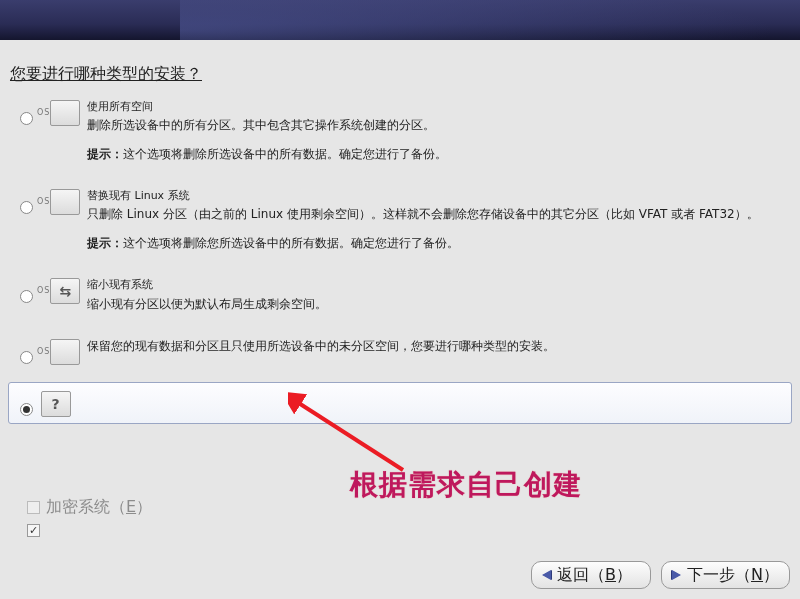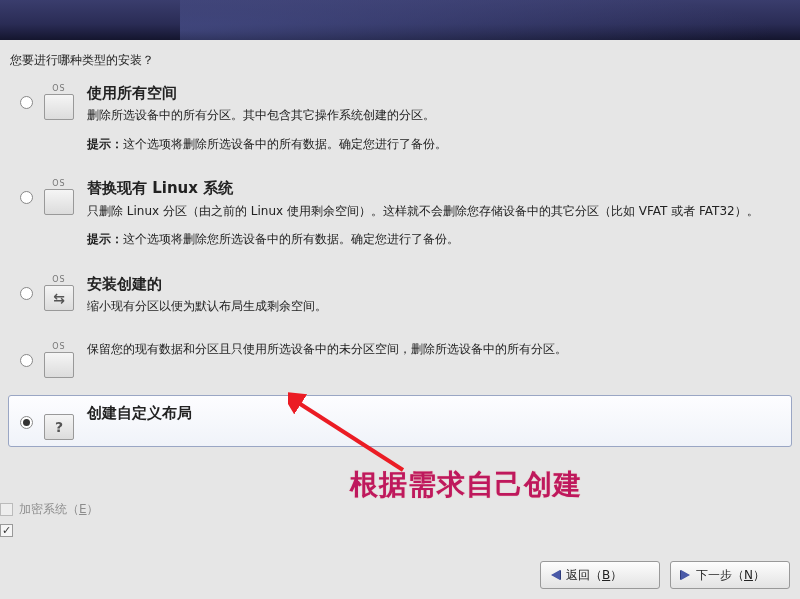--- a/index.html
+++ b/index.html
@@ -20,22 +20,23 @@
     overflow: hidden;
   }
   .header-band::after {
     content: "";
     position: absolute;
     left: 180px; top: -30px;
     width: 700px; height: 120px;
     background: radial-gradient(ellipse at left center, rgba(90,100,170,0.5) 0%, rgba(40,45,90,0) 60%);
   }
   .prompt {
-    padding: 12px 10px 6px 10px;
-    font-size: 12px;
+    padding: 24px 10px 6px 10px;
+    font-size: 16px;
+    text-decoration: underline;
   }
   .options {
     padding: 0 8px;
   }
   .opt {
     display: flex;
     align-items: flex-start;
     padding: 6px 6px;
     border: 1px solid transparent;
     border-radius: 3px;
@@ -62,21 +63,21 @@
     content: "";
     position: absolute;
     left: 2px; top: 2px;
     width: 7px; height: 7px;
     border-radius: 50%;
     background: #333;
   }
   .icon-col {
     width: 44px;
     display: flex;
-    flex-direction: column;
+    flex-direction: row;
     align-items: center;
     padding-top: 2px;
   }
   .os-label {
     font-size: 8px;
     color: #777;
     letter-spacing: 1px;
     margin-bottom: 1px;
   }
   .disk {
@@ -90,31 +91,31 @@
     font-size: 14px;
     color: #555;
     font-weight: bold;
   }
   .text-col {
     flex: 1;
     padding-left: 6px;
     line-height: 1.55;
   }
   .opt-title {
-    font-weight: bold;
-    font-size: 15px;
+    font-weight: normal;
+    font-size: 11px;
     margin-bottom: 1px;
   }
   .opt-desc { font-size: 12px; }
   .gap { height: 10px; }
   .extras {
     position: absolute;
-    left: 0;
+    left: 27px;
     bottom: 56px;
-    font-size: 12px;
+    font-size: 16px;
     color: #444;
     margin-top: 32px;
   }
   .chk-row {
     display: flex;
     align-items: center;
     gap: 6px;
     margin-bottom: 6px;
   }
   .chk {
@@ -134,26 +135,26 @@
     right: 10px;
     bottom: 10px;
     display: flex;
     gap: 10px;
   }
   .btn {
     height: 28px;
     min-width: 120px;
     padding: 0 10px;
     border: 1px solid #999;
-    border-radius: 3px;
+    border-radius: 10px;
     background: linear-gradient(to bottom, #fdfdfd, #e3e3e3);
     display: flex;
     align-items: center;
     gap: 6px;
-    font-size: 12px;
+    font-size: 16px;
     cursor: pointer;
   }
   .arrow {
     width: 14px; height: 10px;
     display: inline-block;
   }
   .arrow.left {
     border-top: 5px solid transparent;
     border-bottom: 5px solid transparent;
     border-right: 9px solid #4a5aa8;
@@ -234,52 +235,51 @@
 
   <div class="opt">
     <div class="radio-col">
         <span class="radio"></span>
       </div>
     <div class="icon-col">
       <span class="os-label">OS</span>
       <span class="disk">⇆</span>
     </div>
     <div class="text-col">
-      <div class="opt-title">安装创建的</div>
+      <div class="opt-title">缩小现有系统</div>
       <div class="opt-desc">缩小现有分区以便为默认布局生成剩余空间。</div>
     </div>
   </div>
 
   <div class="gap"></div>
 
   <div class="opt">
     <div class="radio-col">
         <span class="radio"></span>
       </div>
     <div class="icon-col">
       <span class="os-label">OS</span>
       <span class="disk"></span>
     </div>
     <div class="text-col">
-      <div class="opt-desc">保留您的现有数据和分区且只使用所选设备中的未分区空间，删除所选设备中的所有分区。</div>
+      <div class="opt-desc">保留您的现有数据和分区且只使用所选设备中的未分区空间，您要进行哪种类型的安装。</div>
     </div>
   </div>
 
   <div class="gap"></div>
 
   <div class="opt selected">
     <div class="radio-col">
         <span class="radio checked"></span>
       </div>
     <div class="icon-col">
       <span class="os-label">&nbsp;</span>
       <span class="disk">?</span>
     </div>
     <div class="text-col">
-      <div class="opt-title">创建自定义布局</div>
     </div>
   </div>
 
 </div>
 
 <svg class="anno-arrow" width="140" height="90">
   <defs>
     <marker id="ah" markerWidth="8" markerHeight="8" refX="2" refY="3" orient="auto">
       <path d="M0,0 L6,3 L0,6 Z" fill="#eb1c24"></path>
     </marker>

